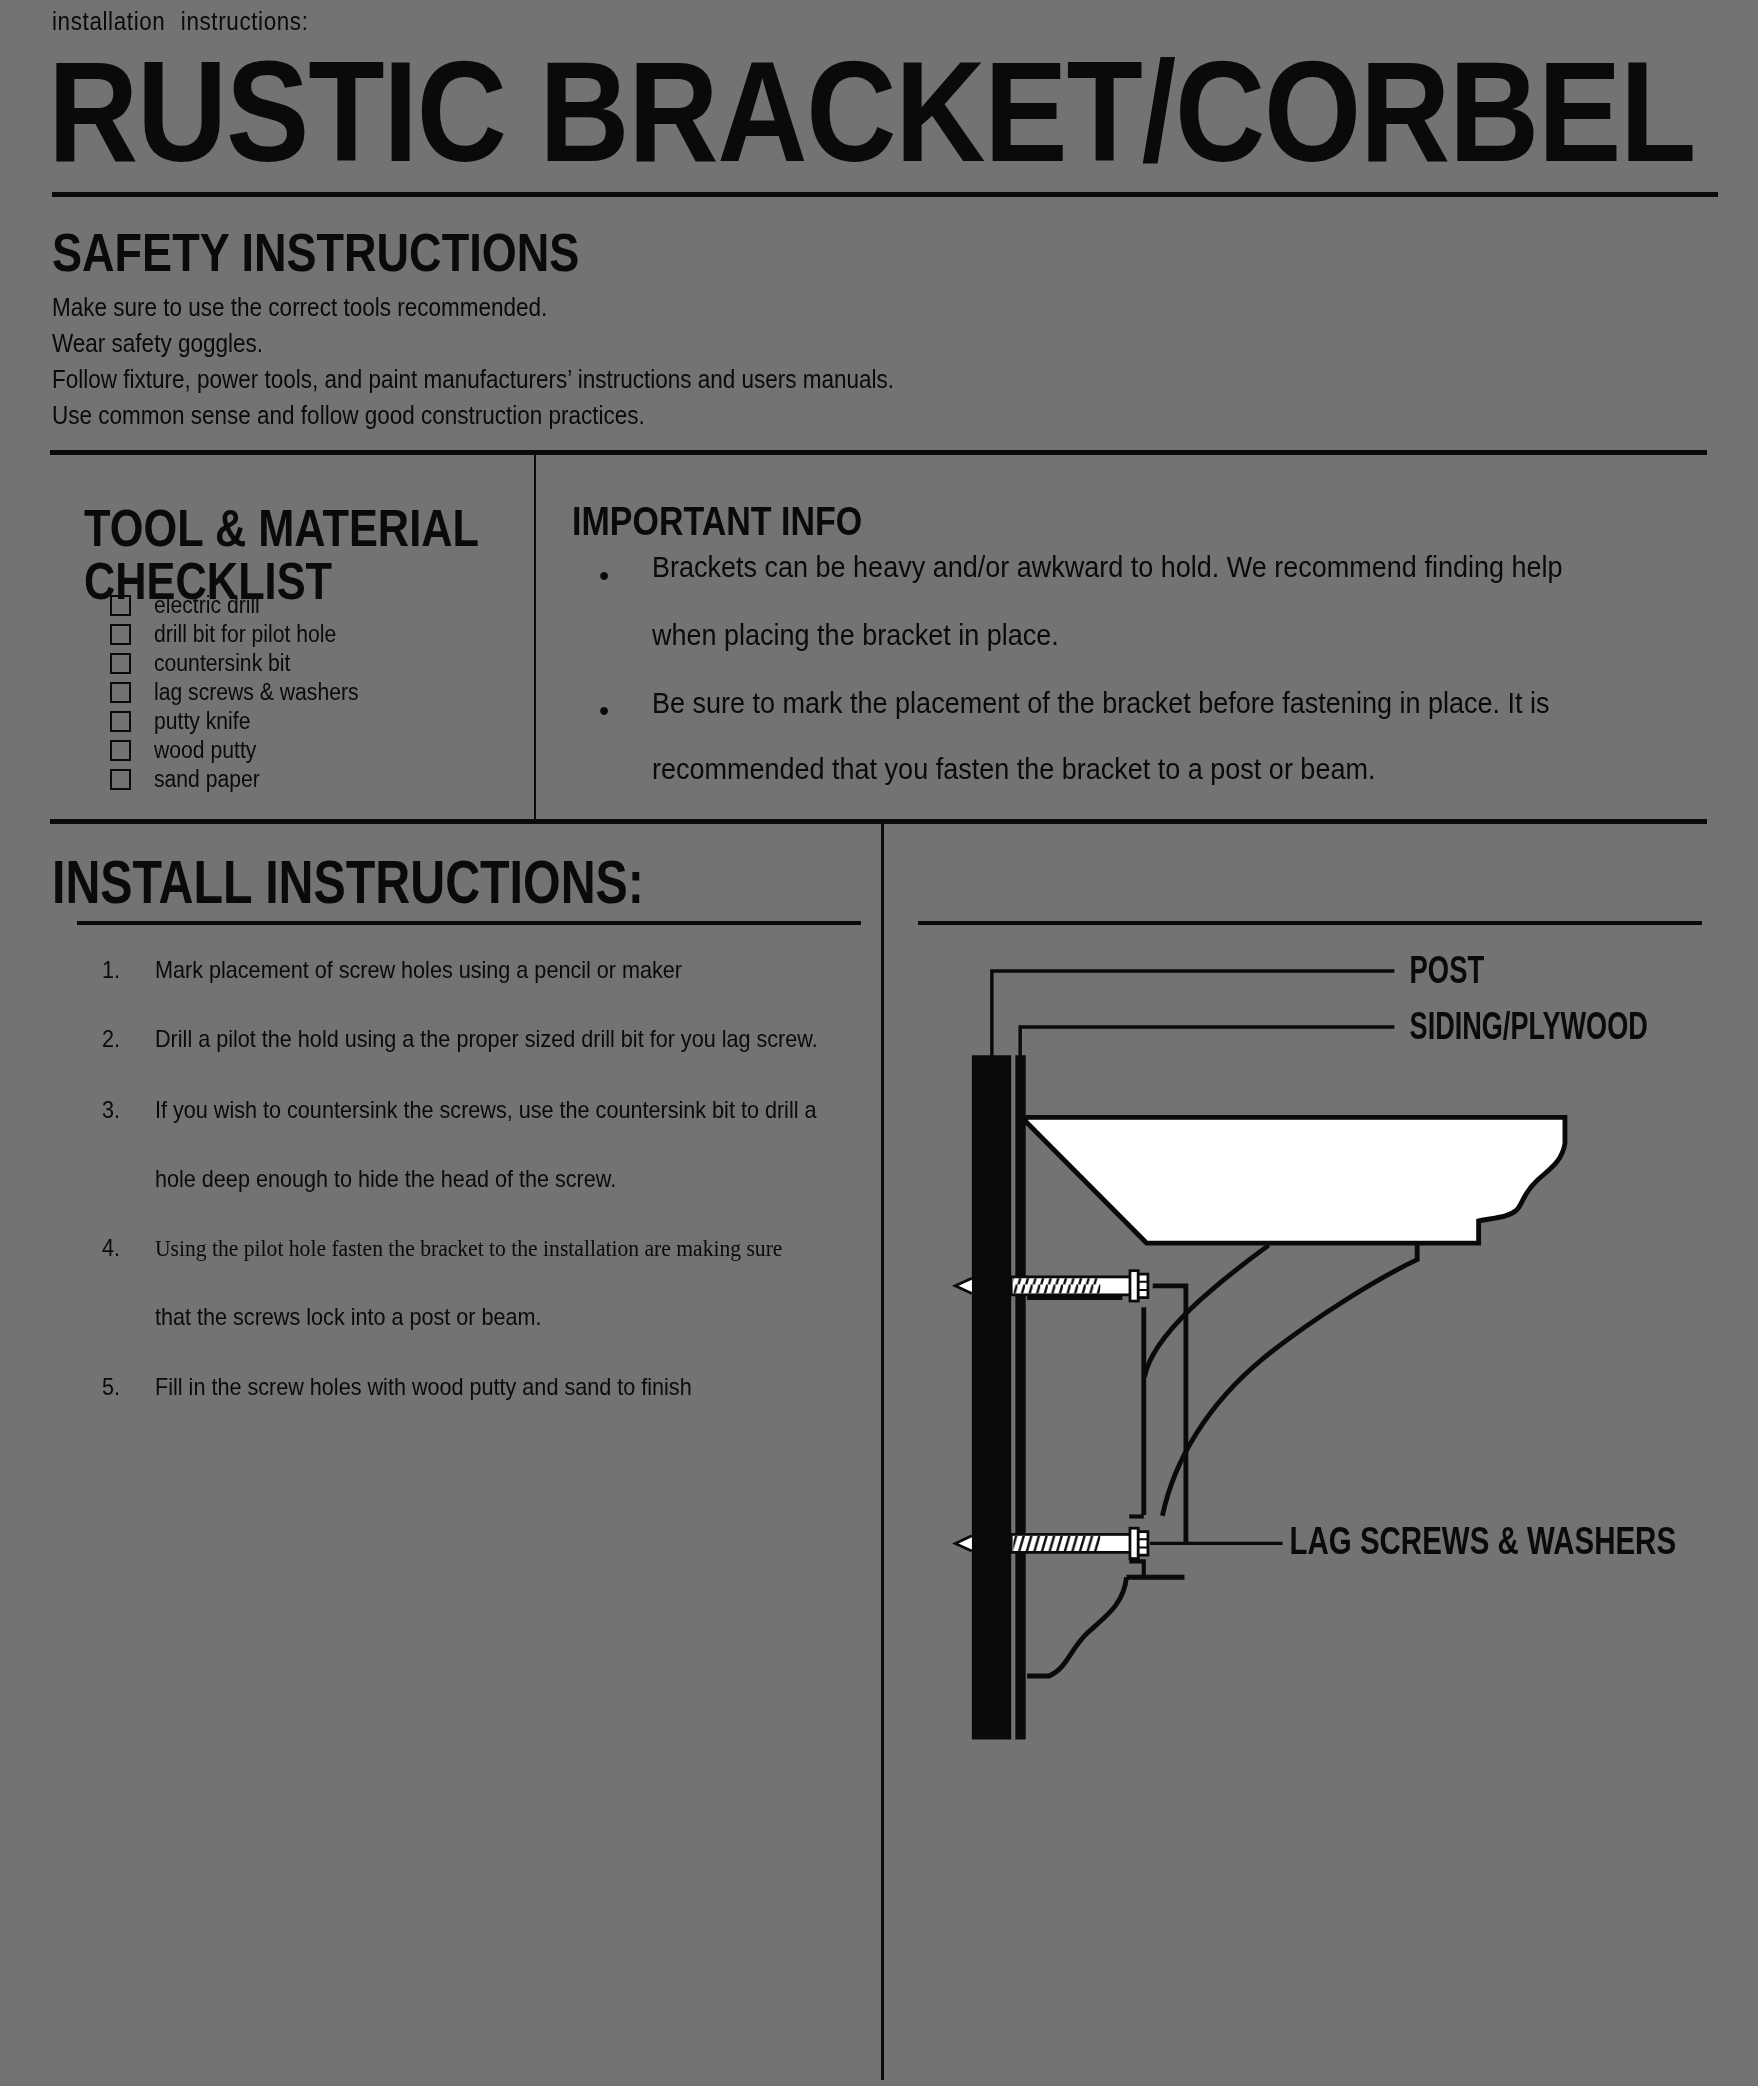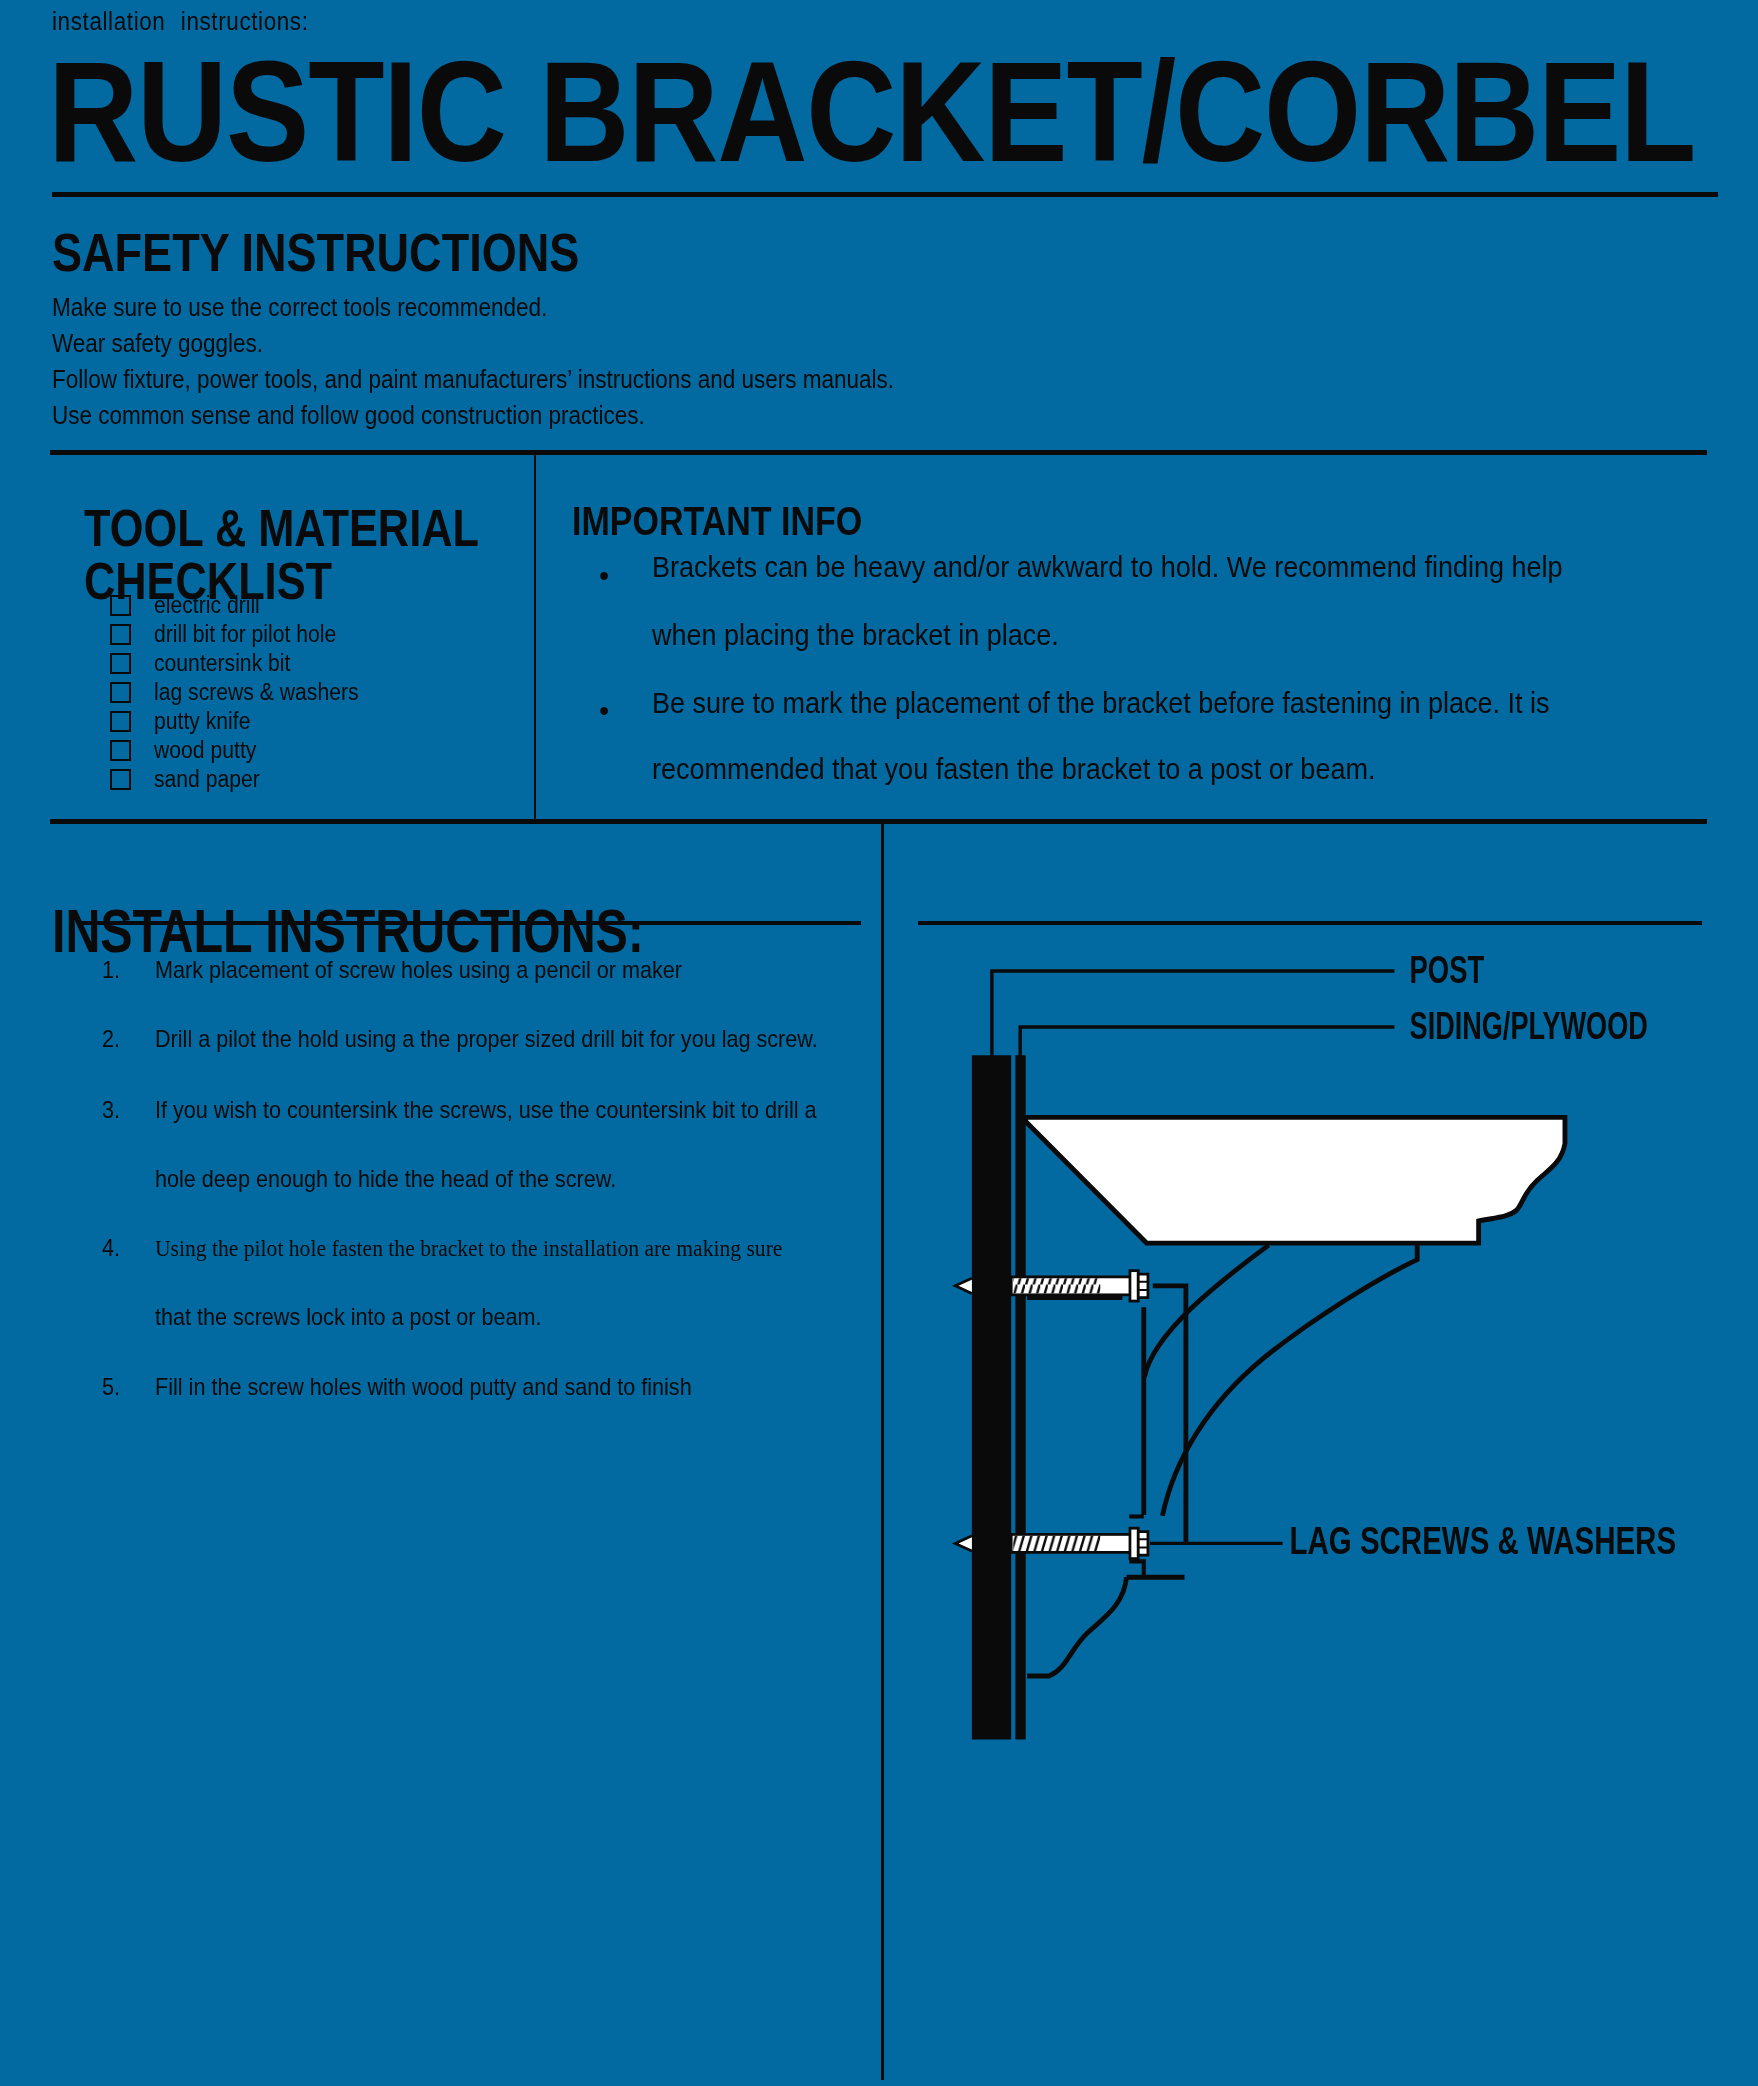--- a/index.html
+++ b/index.html
@@ -1,16 +1,16 @@
 <!DOCTYPE html>
 <html style="font-size:11px"><head>
 <meta charset="utf-8">
 <style>
   html,body{margin:0;padding:0;background:#888;}
-  .page{position:relative;width:1758px;height:2087px;background:#0369a1;
+  .page{position:relative;width:1758px;height:2087px;background:#737373;
         font-family:"Liberation Sans",sans-serif;color:#0a0a0a;overflow:hidden;}
   .abs{position:absolute;}
   .hr{background:#0a0a0a;height:4.8px;}
   .ul{background:#0a0a0a;height:3.5px;}
   .vr{background:#0a0a0a;}
   
   .cx76,.cx78,.cx82,.cx85,.cx88,.cx90,.cx92{display:inline-block;transform-origin:0 50%;white-space:nowrap;} .cx78{transform:scaleX(.78);}
   .cx85{transform:scaleX(.85);} .cx88{transform:scaleX(.88);} .cx90{transform:scaleX(.90);}
   .cx92{transform:scaleX(.92);}
   .kicker{font-size:25.5px;word-spacing:9.7px;letter-spacing:0.7px;}
@@ -105,21 +105,21 @@
   <div class="abs info-line" style="left:652px;top:688px;">
     <span class="cx90">Be sure to mark the placement of the bracket before fastening in place. It is</span>
   </div>
   <div class="abs info-line" style="left:652px;top:754px;">
     <span class="cx90">recommended that you fasten the bracket to a post or beam.</span>
   </div>
 
   <div class="abs hr" style="left:50px;top:819px;width:1657px;"></div>
   <div class="abs vr" style="left:881px;top:824px;width:2.8px;height:1256px;"></div>
 
-  <div class="abs h4" style="left:52px;top:900px;">
+  <div class="abs h4" style="left:52px;top:851px;">
     <span class="cx78">INSTALL INSTRUCTIONS:</span>
   </div>
   <div class="abs ul" style="left:77px;top:921px;width:784px;"></div>
 
   <div class="abs step-line" style="left:102px;top:958px;"><span class="cx90">1.</span></div>
   <div class="abs step-line" style="left:155px;top:958px;"><span class="cx90">Mark placement of screw holes using a pencil or maker</span></div>
 
   <div class="abs step-line" style="left:102px;top:1027px;"><span class="cx90">2.</span></div>
   <div class="abs step-line" style="left:155px;top:1027px;"><span class="cx90">Drill a pilot the hold using a the proper sized drill bit for you lag screw.</span></div>
 

